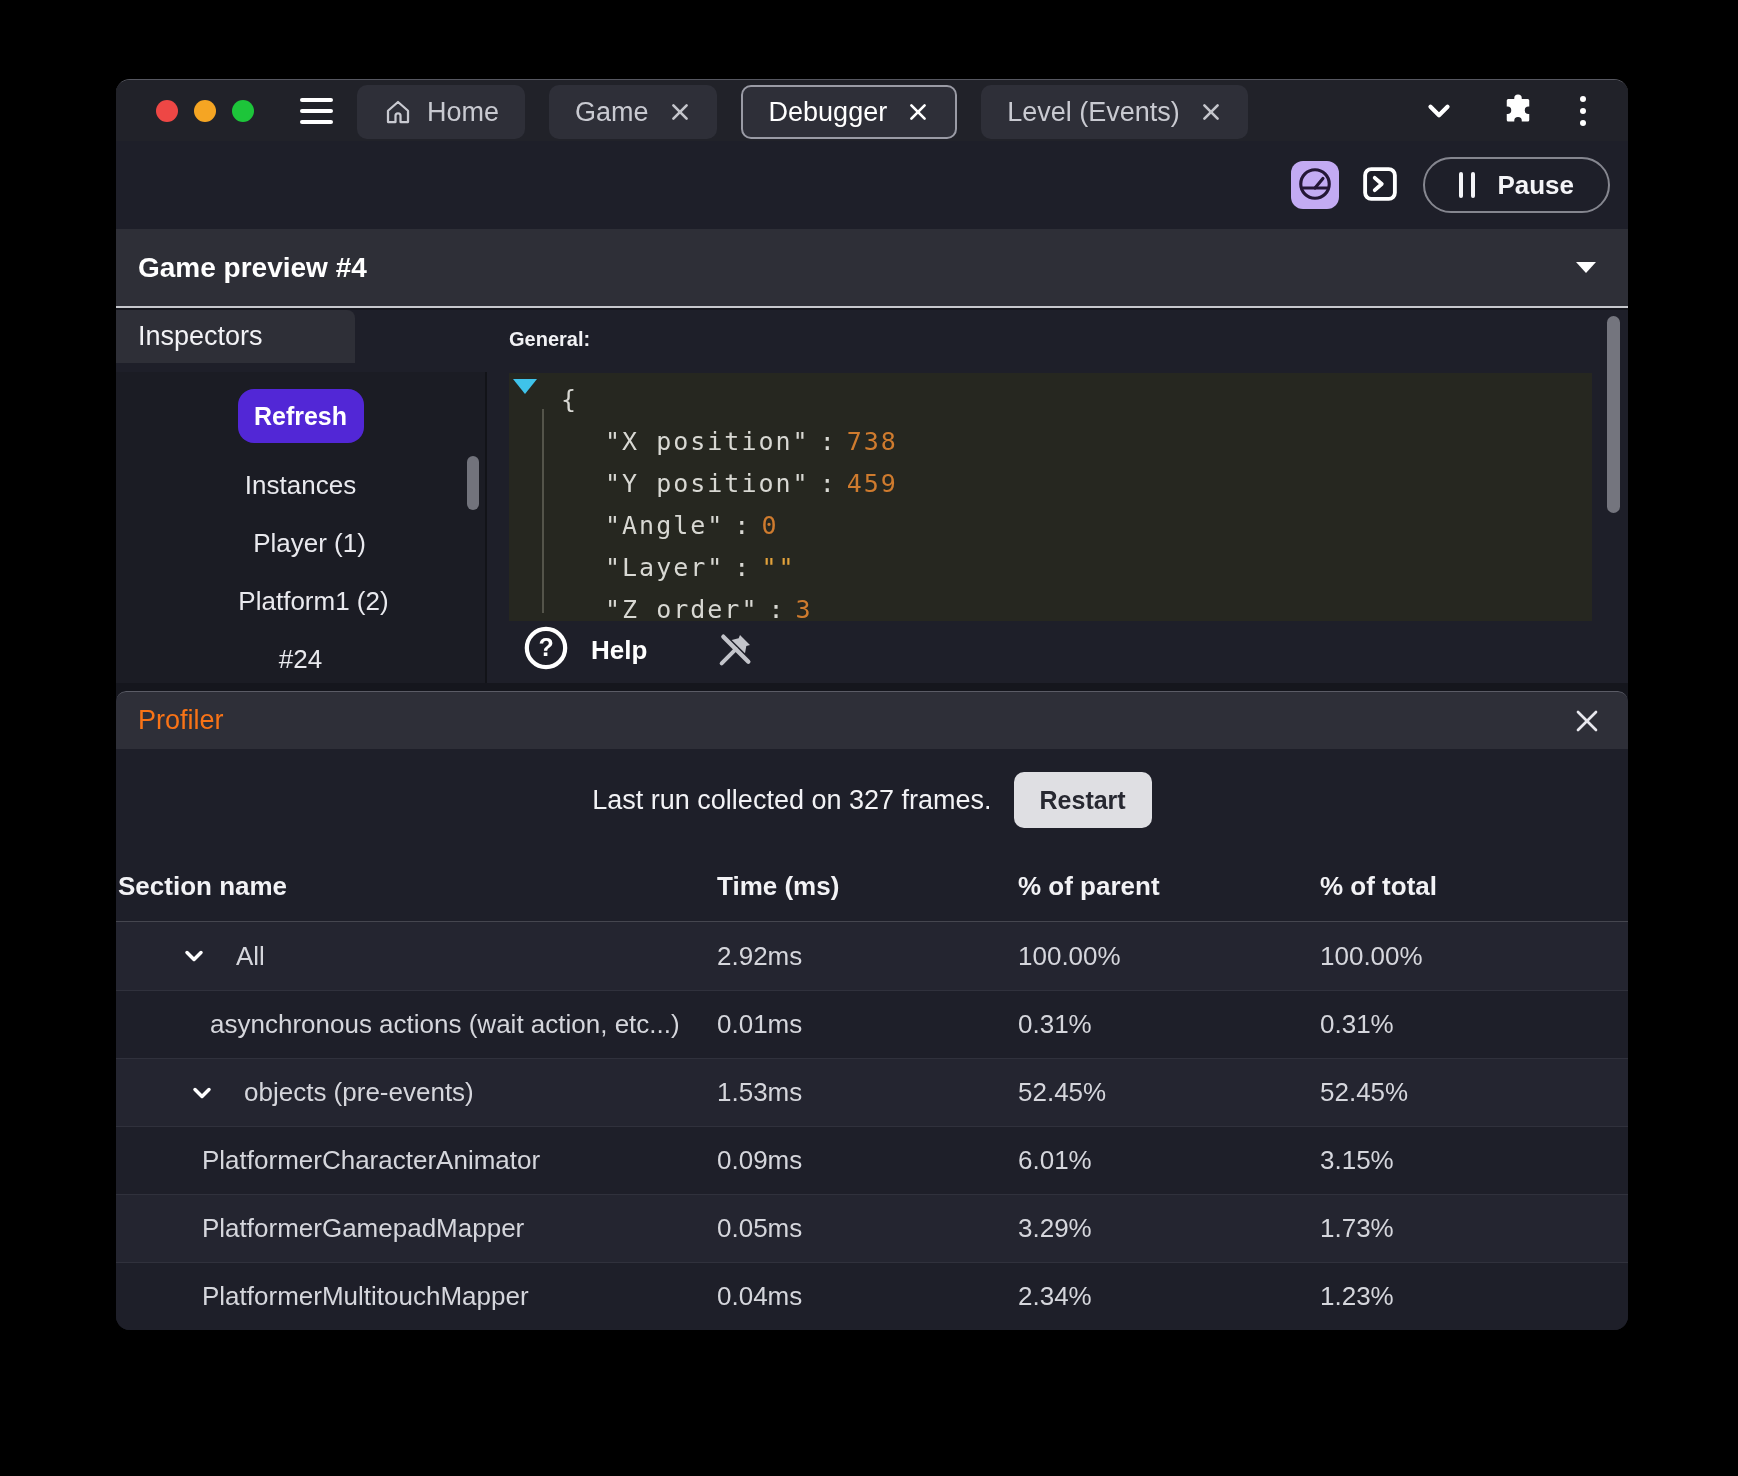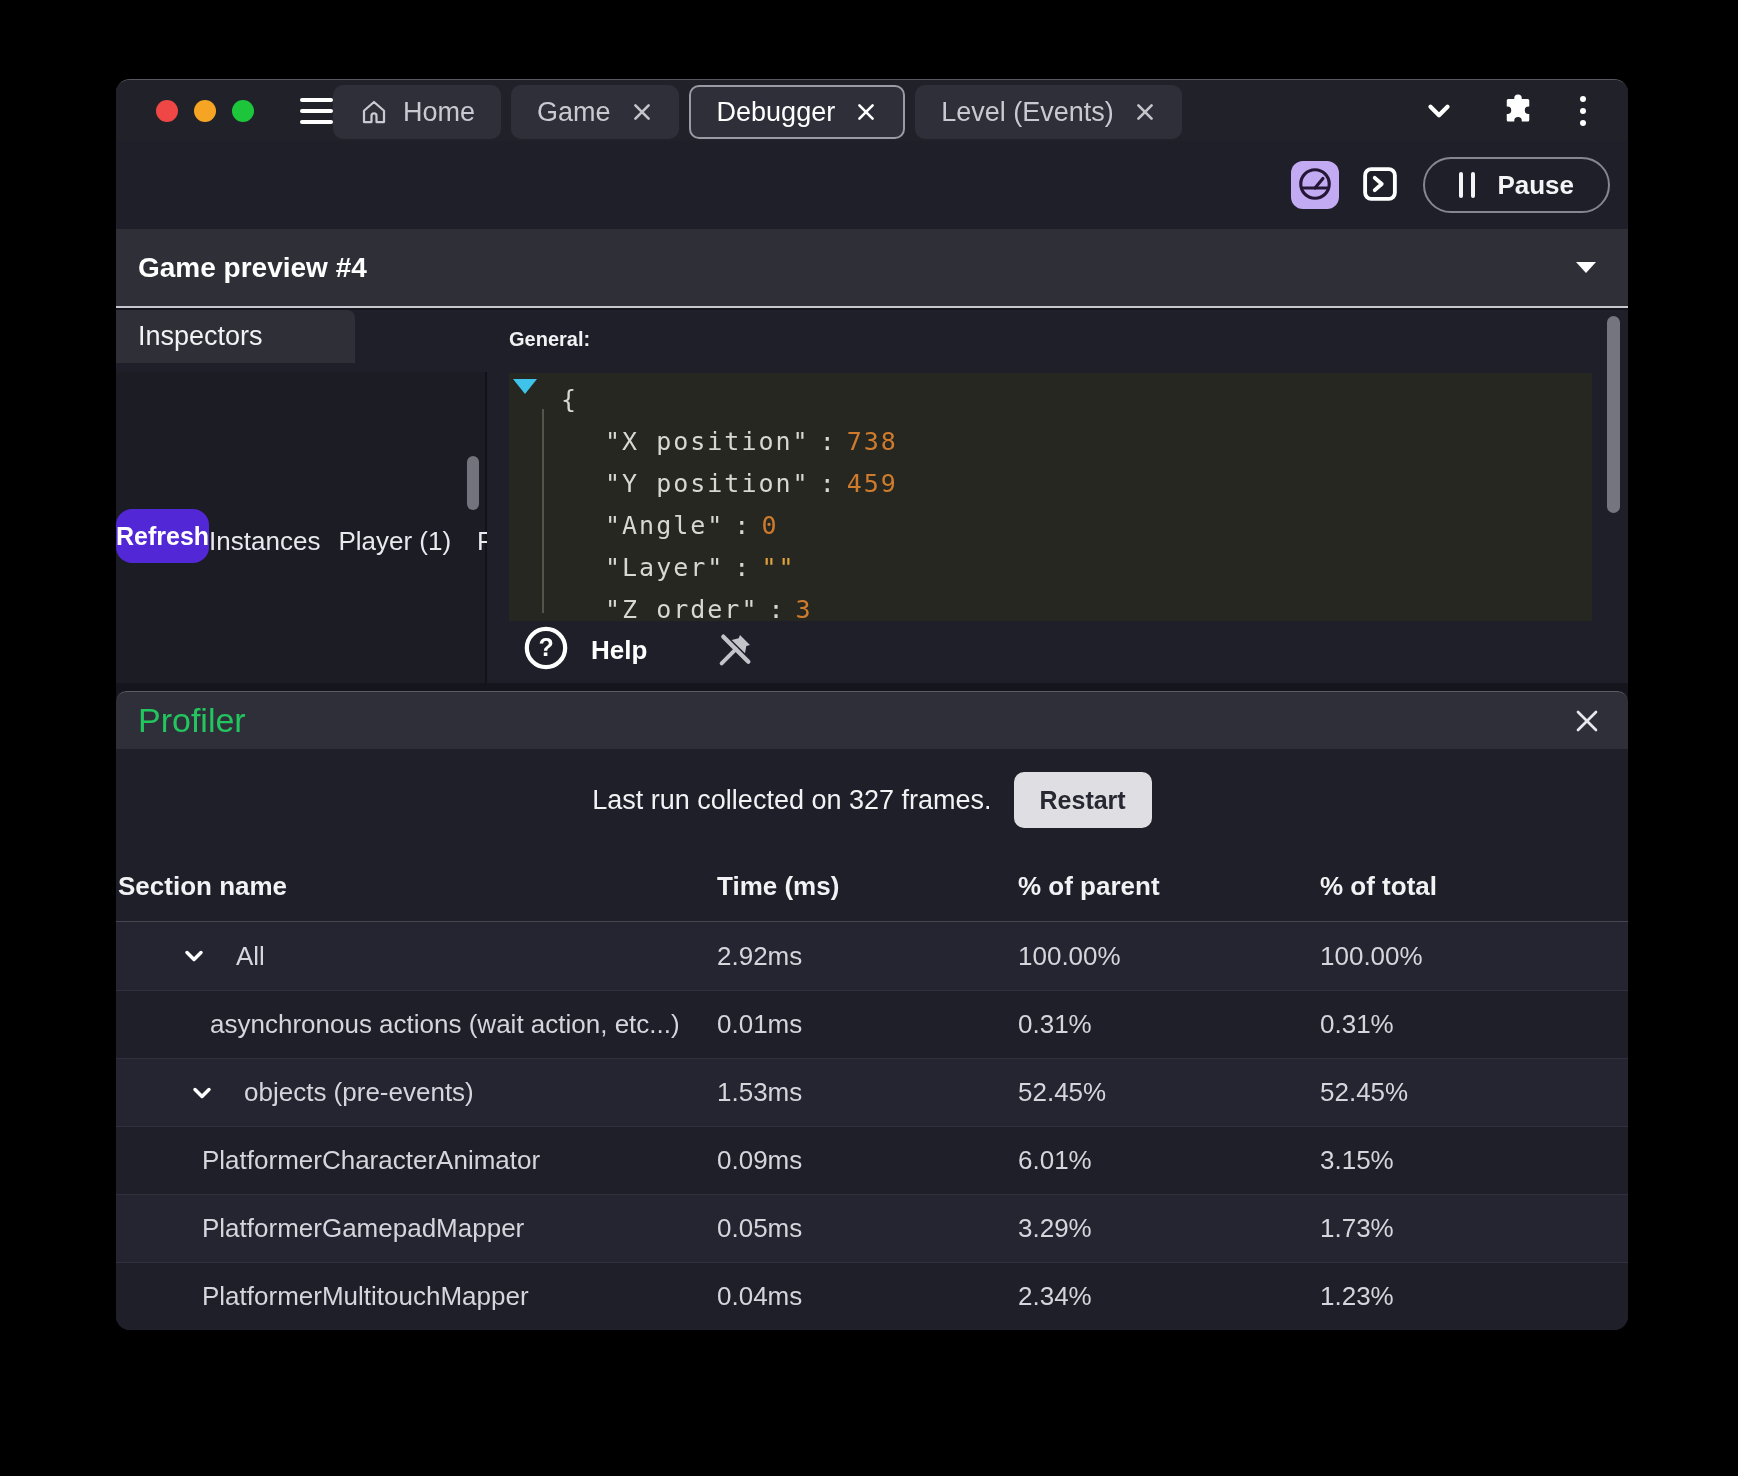--- a/index.html
+++ b/index.html
@@ -13,21 +13,21 @@
   
   .titlebar { position:absolute; left:0; top:0; width:100%; height:61px;
               background:#212229; display:flex; align-items:center; }
   .traffic { display:flex; gap:16px; margin-left:40px; }
   .light { width:22px; height:22px; border-radius:50%; border:none; cursor:pointer; }
   .light.red { background:#ee4745; }
   .light.yellow { background:#f5a523; }
   .light.green { background:#1dc53a; }
   .hamburger { margin-left:46px; display:flex; flex-direction:column; gap:7px; cursor:pointer; }
   .hamburger span { width:33px; height:4px; background:#fff; border-radius:2px; }
-  .tabs { display:flex; align-items:flex-end; gap:10px; height:100%; }
+  .tabs { display:flex; align-items:flex-end; margin-left:24px; gap:24px; height:100%; }
   .tab { height:54px; margin-bottom:2px; display:flex; align-items:center; gap:14px;
          padding:0 26px; background:#2e2f38; border-radius:10px; color:#c9cad1;
          font-size:27px; cursor:pointer; white-space:nowrap; }
   .tab.active { border:2px solid #9a9ba5; color:#ffffff; }
   .tab .close-x { display:flex; align-items:center; margin-left:6px; }
   .tab svg { display:block; }
   .titlebar-right { margin-left:auto; display:flex; align-items:center; gap:44px; margin-right:42px; }
   .tb-icon { cursor:pointer; display:flex; align-items:center; justify-content:center; }
   .kebab { display:flex; flex-direction:column; gap:6px; }
   .kebab i { width:6px; height:6px; background:#fff; border-radius:50%; }
@@ -58,21 +58,21 @@
 
   
   .content-row { position:absolute; left:0; top:230px; width:100%; height:373px; background:#1e1f29; }
   .inspectors { position:absolute; left:0; top:0; width:371px; height:100%; }
   .inspectors-header { position:absolute; left:0; top:0; width:239px; height:53px;
                        background:#2e2f37; border-radius:0 8px 0 0;
                        display:flex; align-items:center; }
   .inspectors-header .title { color:#f2f2f5; font-size:27px; margin-left:22px; }
   .inspectors-list { position:absolute; left:0; top:62px; width:100%; bottom:0;
                      background:#1b1c24; border-right:2px solid #121318;
-                     display:flex; align-items:center; }
+                     display:flex; flex-direction:column; align-items:center; }
   .refresh-btn { margin-top:17px; width:126px; height:54px; background:#5227d6; border:none;
                  border-radius:16px; color:#fff; font-size:25px; font-weight:bold;
                  cursor:pointer; font-family:"Liberation Sans", sans-serif; }
   .tree-item { color:#e9e9ee; font-size:26px; margin-top:27px; cursor:pointer; white-space:nowrap; }
   .tree-item.lvl1 { padding-left:18px; }
   .tree-item.lvl2 { padding-left:26px; }
   .insp-scroll-thumb { position:absolute; right:6px; top:84px; width:12px; height:54px;
                        background:#72737c; border-radius:6px; cursor:grab; }
 
   .general { position:absolute; left:371px; top:0; right:0; height:100%; background:#1e1f29; }
@@ -94,21 +94,21 @@
   .help-label { color:#fff; font-size:26px; font-weight:bold; margin-left:22px; cursor:pointer; }
   .pin-off { margin-left:68px; cursor:pointer; display:flex; }
   .gen-scroll-thumb { position:absolute; right:8px; top:6px; width:13px; height:197px;
                       background:#74757e; border-radius:7px; cursor:grab; }
 
   
   .profiler { position:absolute; left:0; top:611px; width:100%; bottom:0;
               background:#1e1f29; border-radius:10px 10px 0 0; overflow:hidden; }
   .profiler-header { height:58px; background:#2e2f38; border-top:1px solid #5b5c66;
                      border-radius:10px 10px 0 0; display:flex; align-items:center; }
-  .profiler-header .title { color:#22c55e; font-size:34px; margin-left:22px; }
+  .profiler-header .title { color:#f97316; font-size:27px; margin-left:22px; }
   .profiler-close { margin-left:auto; margin-right:26px; cursor:pointer; display:flex; }
   .status-row { height:102px; display:flex; align-items:center; justify-content:center; gap:22px; }
   .status-text { color:#f2f2f5; font-size:27px; }
   .restart-btn { height:56px; padding:0 26px; background:#dfdfe3; color:#272831; border:none;
                  border-radius:10px; font-size:25px; font-weight:bold; cursor:pointer;
                  font-family:"Liberation Sans", sans-serif; }
   .ptable { width:100%; }
   .prow { display:grid; grid-template-columns:601px 301px 302px 1fr; align-items:center;
           height:68px; font-size:26px; color:#d5d6dc; }
   .prow.head { height:70px; font-weight:bold; color:#f2f2f5; }

